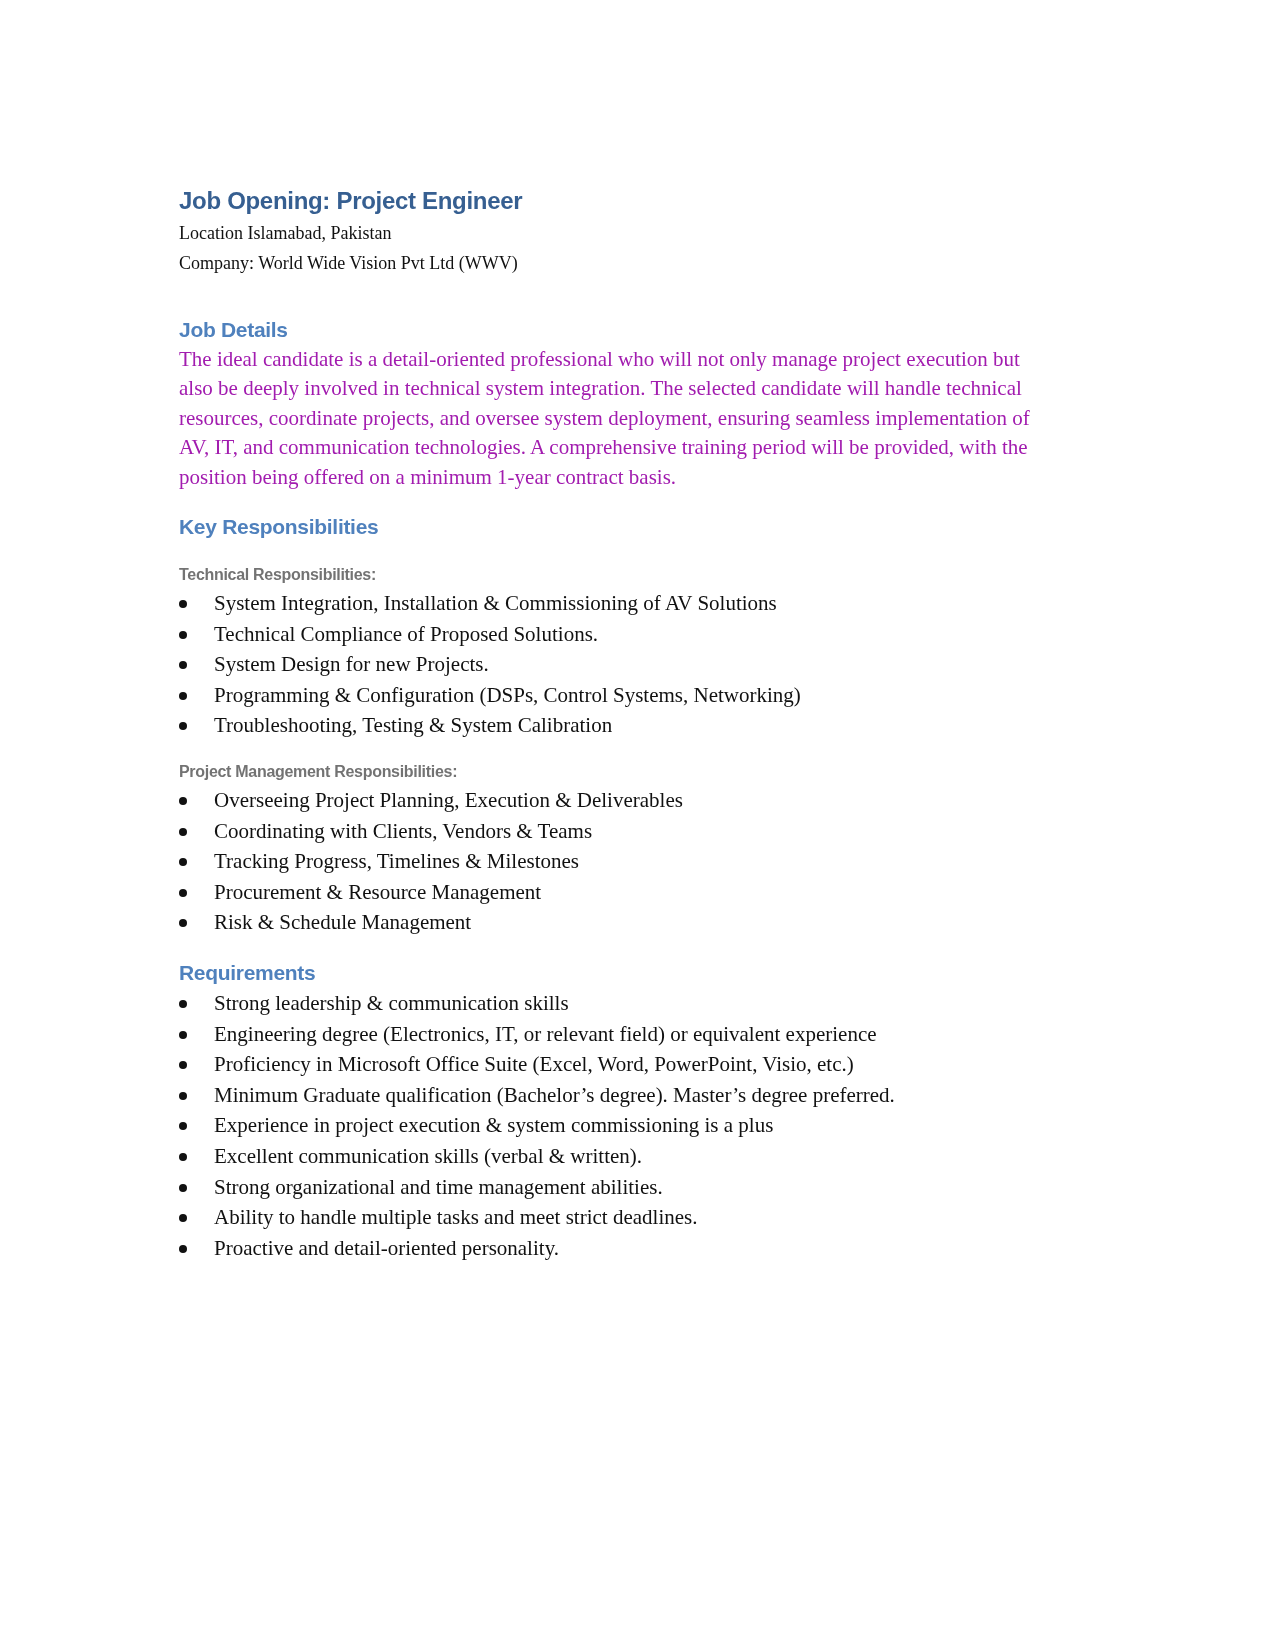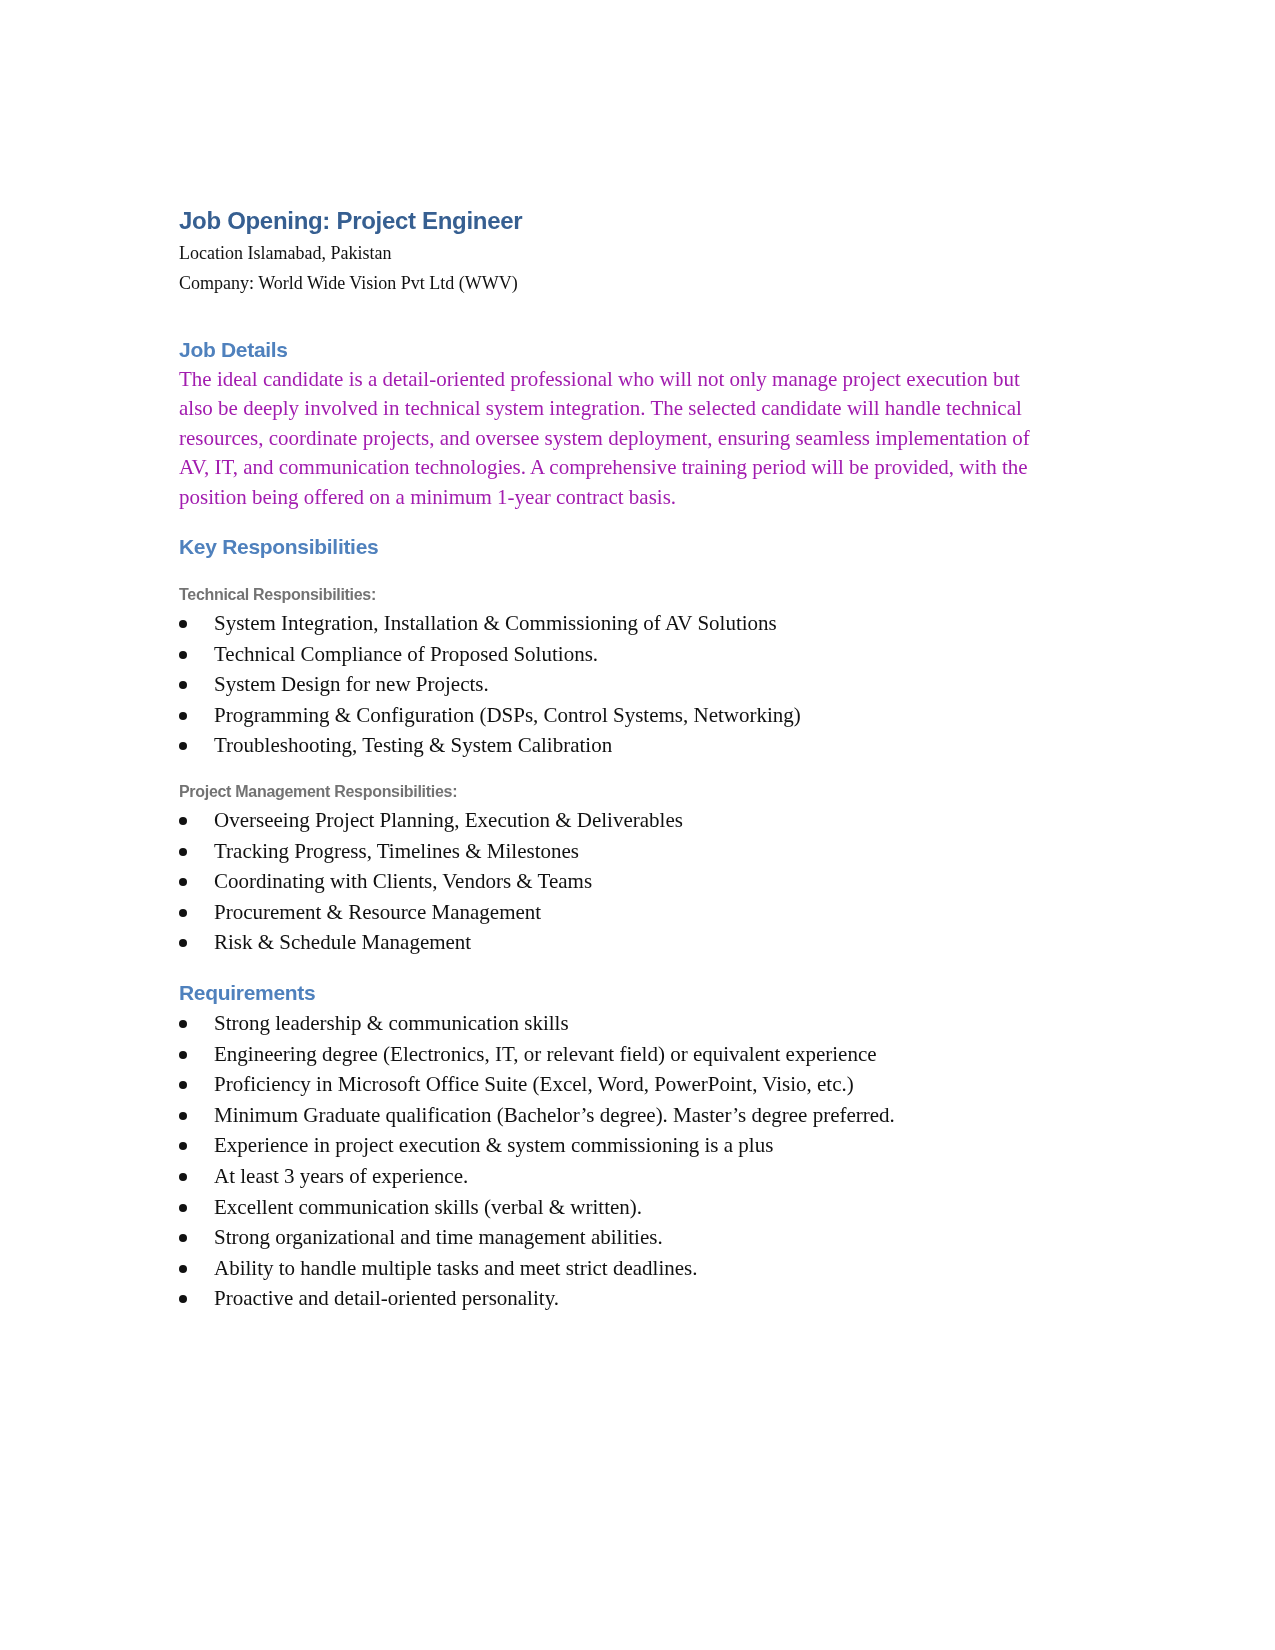--- a/index.html
+++ b/index.html
@@ -1,18 +1,18 @@
 <!DOCTYPE html>
 <html><head>
   <meta charset="utf-8">
   <style>
     html, body { margin: 0; padding: 0; background: #ffffff; }
     body { width: 1275px; height: 1650px; position: relative; overflow: hidden; }
     .page { position: absolute; left: 0; top: 0; width: 1275px; height: 1650px; background: #fff; }
-    .content { position: absolute; left: 179px; top: 204px; width: 900px; }
+    .content { position: absolute; left: 179px; top: 184px; width: 900px; }
     .title {
       font-family: "Liberation Sans", sans-serif; font-weight: bold;
       color: #365f91; font-size: 24px; margin: 0; line-height: 34px; letter-spacing: -0.3px;
     }
     .meta { font-family: "Liberation Serif", serif; font-size: 18px; color: #111; line-height: 30px; margin: 0; }
     .h1 {
       font-family: "Liberation Sans", sans-serif; font-weight: bold;
       color: #4f81bd; font-size: 21px; margin: 0; line-height: 30px; letter-spacing: -0.3px;
     }
     .h2 {
@@ -43,33 +43,32 @@
       <li><span class="bullet"></span><span>System Integration, Installation &amp; Commissioning of AV Solutions</span></li>
       <li><span class="bullet"></span><span>Technical Compliance of Proposed Solutions.</span></li>
       <li><span class="bullet"></span><span>System Design for new Projects.</span></li>
       <li><span class="bullet"></span><span>Programming &amp; Configuration (DSPs, Control Systems, Networking)</span></li>
       <li><span class="bullet"></span><span>Troubleshooting, Testing &amp; System Calibration</span></li>
     </ul>
 
     <h3 class="h2" style="margin-top:18px;">Project Management Responsibilities:</h3>
     <ul>
       <li><span class="bullet"></span><span>Overseeing Project Planning, Execution &amp; Deliverables</span></li>
+      <li><span class="bullet"></span><span>Coordinating with Clients, Vendors &amp; Teams</span></li>
       <li><span class="bullet"></span><span>Tracking Progress, Timelines &amp; Milestones</span></li>
-      <li><span class="bullet"></span><span>Coordinating with Clients, Vendors &amp; Teams</span></li>
       <li><span class="bullet"></span><span>Procurement &amp; Resource Management</span></li>
       <li><span class="bullet"></span><span>Risk &amp; Schedule Management</span></li>
     </ul>
 
     <h2 class="h1" style="margin-top:20px;">Requirements</h2>
     <ul>
       <li><span class="bullet"></span><span>Strong leadership &amp; communication skills</span></li>
       <li><span class="bullet"></span><span>Engineering degree (Electronics, IT, or relevant field) or equivalent experience</span></li>
       <li><span class="bullet"></span><span>Proficiency in Microsoft Office Suite (Excel, Word, PowerPoint, Visio, etc.)</span></li>
       <li><span class="bullet"></span><span>Minimum Graduate qualification (Bachelor’s degree). Master’s degree preferred.</span></li>
       <li><span class="bullet"></span><span>Experience in project execution &amp; system commissioning is a plus</span></li>
-      <li><span class="bullet"></span><span>At least 3 years of experience.</span></li>
       <li><span class="bullet"></span><span>Excellent communication skills (verbal &amp; written).</span></li>
       <li><span class="bullet"></span><span>Strong organizational and time management abilities.</span></li>
       <li><span class="bullet"></span><span>Ability to handle multiple tasks and meet strict deadlines.</span></li>
       <li><span class="bullet"></span><span>Proactive and detail-oriented personality.</span></li>
     </ul>
   </div>
 </div>
 
 </body></html>

